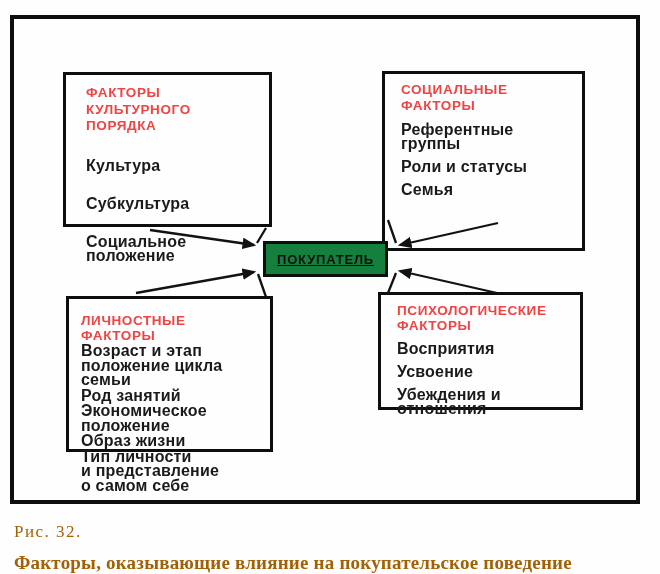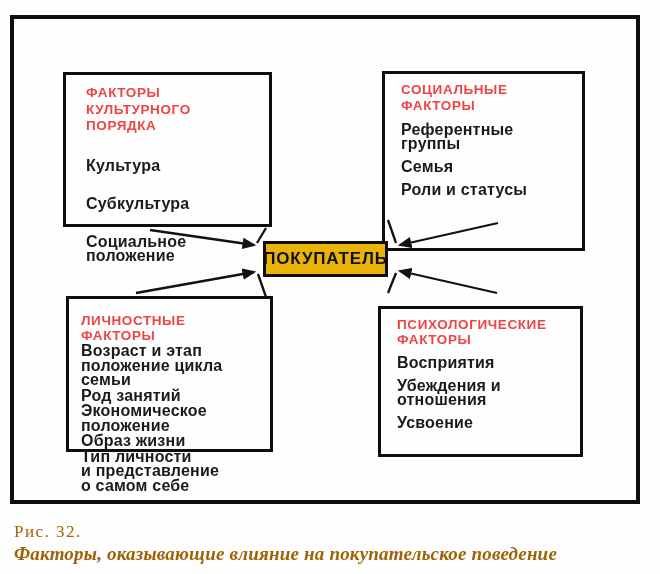--- a/index.html
+++ b/index.html
@@ -53,37 +53,38 @@
 
   #box-social        { left: 382px; top: 71px;  width: 203px; height: 180px; padding: 8px 6px 0 16px; }
   #box-social .item  { margin-top: 9px; }
   #box-social .item:first-of-type { margin-top: 36px; }
 
   #box-personal      { left: 66px;  top: 296px; width: 207px; height: 156px; padding: 14px 4px 0 12px; }
   #box-personal .title { line-height: 15px; }
   #box-personal .item  { margin-top: 1px; line-height: 14.5px; }
   #box-personal .item:first-of-type { margin-top: 3px; }
 
-  #box-psych         { left: 378px; top: 306px; width: 205px; height: 151px; padding: 8px 6px 0 16px; }
+  #box-psych         { left: 378px; top: 292px; width: 205px; height: 118px; padding: 8px 6px 0 16px; }
   #box-psych .title  { line-height: 15px; }
   #box-psych .item   { margin-top: 9px; }
   #box-psych .item:first-of-type { margin-top: 15px; }
 
   
   .buyer {
     position: absolute;
     left: 263px; top: 241px;
     width: 125px; height: 36px;
     border: 3px solid #0e0e0e;
     box-sizing: border-box;
-    background: #eab308;
+    background: #15803d;
     display: flex; align-items: center; justify-content: center;
-    font-weight: 700; font-size: 17px; letter-spacing: 0.8px;
+    font-weight: 700; font-size: 13px; letter-spacing: 0.8px;
     color: #101010;
     z-index: 3;
+    text-decoration: underline;
   }
   
   svg.arrows {
     position: absolute; left: 0; top: 0;
     width: 660px; height: 574px;
     z-index: 2;
     pointer-events: none;
   }
   svg.arrows line { stroke: #121212; stroke-width: 2.3; }
 
@@ -93,23 +94,22 @@
     left: 14px; top: 522px;
     font-family: "Liberation Serif", serif;
     color: #a16207;
   }
   .caption .fig-label {
     font-size: 17px;
     letter-spacing: 1.5px;
     font-weight: 400;
   }
   .caption .fig-title {
-    margin-top: 1px;
+    margin-top: 10px;
     font-size: 19px;
-    font-style: italic;
     font-weight: 700;
     letter-spacing: 0.2px;
     white-space: nowrap;
   }
 </style>
 </head>
 <body>
 
 <div id="stage">
 
@@ -121,22 +121,22 @@
 ПОРЯДКА</div>
     <div class="item">Культура</div>
     <div class="item">Субкультура</div>
     <div class="item">Социальное положение</div>
   </div>
 
   <div class="fbox" id="box-social">
     <div class="title">СОЦИАЛЬНЫЕ
 ФАКТОРЫ</div>
     <div class="item">Референтные группы</div>
+    <div class="item">Роли и статусы</div>
     <div class="item">Семья</div>
-    <div class="item">Роли и статусы</div>
   </div>
 
   <div class="buyer">ПОКУПАТЕЛЬ</div>
 
   <div class="fbox" id="box-personal">
     <div class="title">ЛИЧНОСТНЫЕ
 ФАКТОРЫ</div>
     <div class="item">Возраст и этап
 положение цикла семьи</div>
     <div class="item">Род занятий</div>
@@ -144,22 +144,22 @@
     <div class="item">Образ жизни</div>
     <div class="item">Тип личности
 и представление
 о самом себе</div>
   </div>
 
   <div class="fbox" id="box-psych">
     <div class="title">ПСИХОЛОГИЧЕСКИЕ
 ФАКТОРЫ</div>
     <div class="item">Восприятия</div>
+    <div class="item">Усвоение</div>
     <div class="item">Убеждения и отношения</div>
-    <div class="item">Усвоение</div>
   </div>
 
   <svg class="arrows" viewBox="0 0 660 574" xmlns="http://www.w3.org/2000/svg">
     <defs>
       <marker id="ah" markerWidth="6" markerHeight="5" refX="5" refY="2.5" orient="auto" markerUnits="strokeWidth">
         <path d="M0,0 L6,2.5 L0,5 Z" fill="#121212"></path>
       </marker>
     </defs>
     <g>
       <line x1="266" y1="228" x2="257" y2="243"></line>

